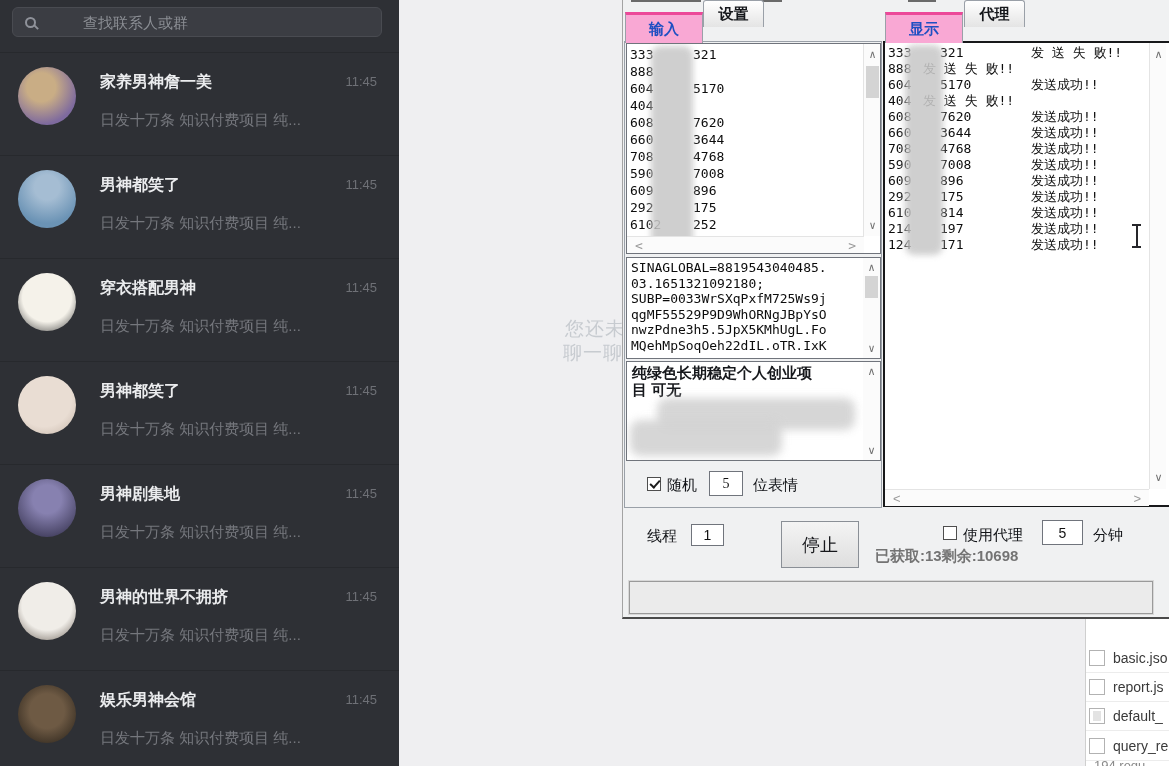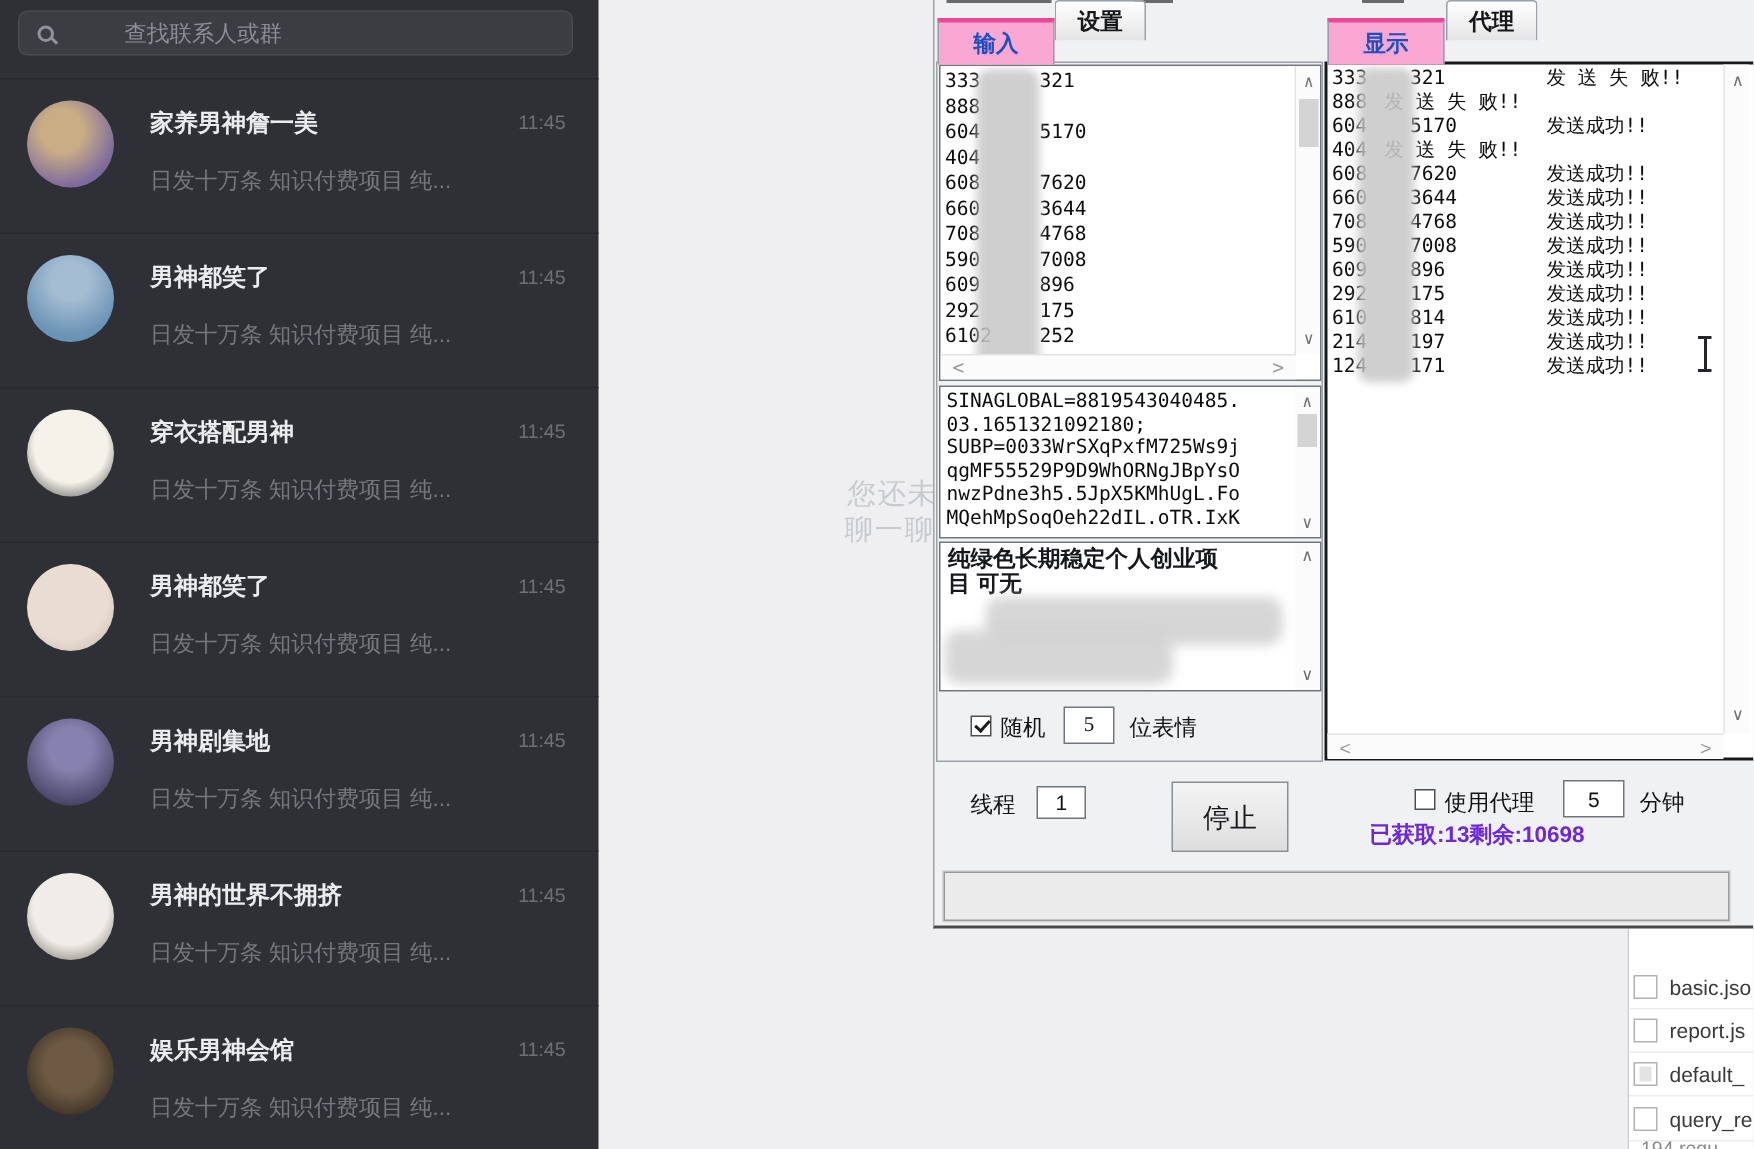--- a/index.html
+++ b/index.html
@@ -68,21 +68,21 @@
 
   .cb { width:14px; height:14px; border:1px solid #4e4e4e; background:#fff; position:absolute; cursor:pointer; }
   .cb.checked::after { content:""; position:absolute; left:2px; top:2px; width:8px; height:4px;
                        border-left:2px solid #1c1c1c; border-bottom:2px solid #1c1c1c; transform:rotate(-48deg); }
   .fieldlbl { position:absolute; font-size:15px; color:#111317; white-space:nowrap; }
   .numin { position:absolute; background:#fff; border:1px solid #70747c; text-align:center;
            font-size:14px; color:#111; padding:0; font-family:inherit; }
   .stopbtn { position:absolute; left:158px; top:521px; width:78px; height:47px;
              background:linear-gradient(#f4f4f4,#dedede); border:1px solid #8a8f96;
              font-size:18px; color:#17181c; cursor:pointer; font-family:inherit; }
-  .redstats { position:absolute; left:252px; top:547px; font-size:15px; font-weight:700; color:#6d28d9; white-space:nowrap;margin-left:38px; }
+  .redstats { position:absolute; left:252px; top:547px; font-size:15px; font-weight:700; color:#737373; white-space:nowrap; }
   .statusbar { position:absolute; left:6px; top:581px; width:524px; height:33px;
                background:#ebebeb; border:1px solid #9a9a9a; box-shadow:0 0 0 1px #d8d8d8; }
 
   .ibeam { position:absolute; width:11px; height:24px; }
   .ibeam i { position:absolute; left:4.5px; top:2px; width:2px; height:20px; background:#26262a; }
   .ibeam b, .ibeam u { position:absolute; left:1px; width:9px; height:2px; background:#26262a; }
   .ibeam b { top:0; } .ibeam u { bottom:0; }
 
   
   .devtools { position:absolute; left:1085px; top:612px; width:84px; height:154px; background:#fff;

